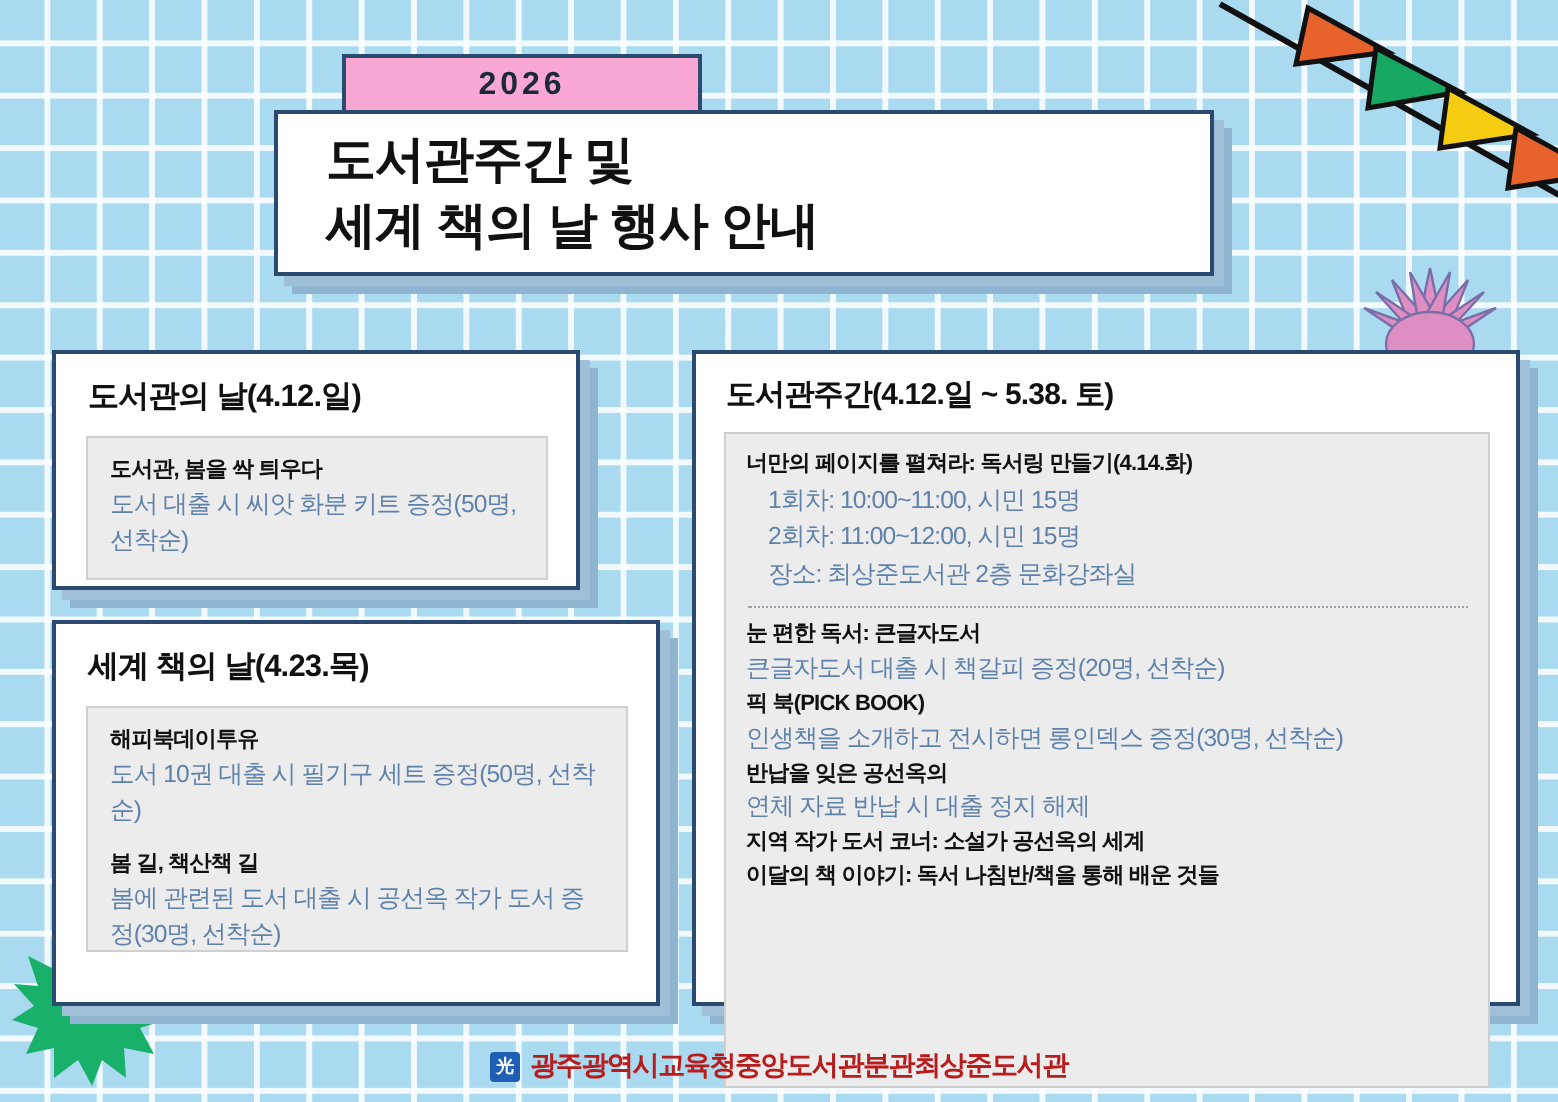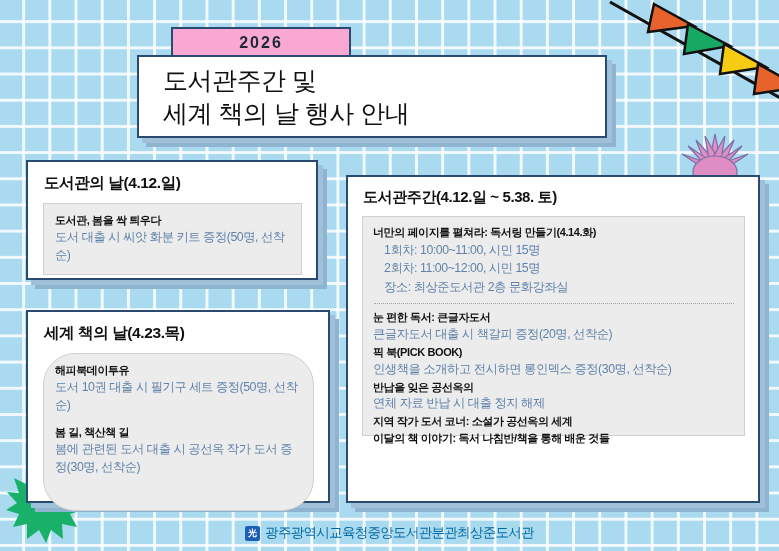--- a/index.html
+++ b/index.html
@@ -38,26 +38,26 @@
     background:#f9a8d4;border:2.5px solid #2b4a6f;box-sizing:border-box;
     display:flex;align-items:center;justify-content:center;
     font-size:16px;font-weight:bold;color:#1d2a33;letter-spacing:2px;
   }
   #header-card{
     left:137px;top:55px;width:470px;height:83px;
     display:flex;flex-direction:column;justify-content:center;
     padding:0 0 0 24px;
   }
   #header-card .ttl{
-    font-size:25px;font-weight:normal;color:#111;line-height:1.32;
+    font-size:25px;font-weight:bold;color:#111;line-height:1.32;
     letter-spacing:-0.5px;white-space:nowrap;
   }
 
   
-  #card-library-day{left:26px;top:160px;width:292px;height:120px;}
+  #card-library-day{left:26px;top:175px;width:264px;height:120px;}
   #card-book-day{left:26px;top:310px;width:304px;height:193px;}
   #card-library-week{left:346px;top:175px;width:414px;height:328px;}
 
   .card-title{
     font-size:15.5px;font-weight:bold;color:#111;
     padding:11px 0 9px 16px;letter-spacing:-0.4px;
   }
   #card-library-week .card-title{font-size:15px;padding-left:15px;}
 
   .inner-box{
@@ -91,21 +91,21 @@
   #footer{
     position:absolute;left:0;bottom:9px;width:100%;
     display:flex;align-items:center;justify-content:center;gap:5px;
   }
   #footer .logo-mark{
     width:15px;height:15px;background:#1e5fb4;border-radius:2px;
     display:flex;align-items:center;justify-content:center;
     font-size:9px;color:#fff;font-weight:bold;line-height:1;
   }
   #footer .logo-text{
-    font-size:13.5px;font-weight:normal;color:#0369a1;letter-spacing:-0.7px;
+    font-size:13.5px;font-weight:bold;color:#b91c1c;letter-spacing:-0.7px;
   }
 </style>
 </head>
 <body>
 
 <div id="bg-grid"></div>
 
 <svg id="bunting" viewBox="0 0 180 130">
   <path d="M2 6 L176 104" stroke="#111" stroke-width="3" fill="none"></path>
   <polygon points="46,8 86,30 40,36" fill="#e8622c" stroke="#111" stroke-width="2.5"></polygon>
@@ -145,35 +145,35 @@
   <div class="inner-box">
     <div class="ev-block">
       <div class="ev-title">도서관, 봄을 싹 틔우다</div>
       <div class="ev-sub">도서 대출 시 씨앗 화분 키트 증정(50명, 선착순)</div>
     </div>
   </div>
 </div>
 
 <div id="card-book-day" class="card">
   <div class="card-title">세계 책의 날(4.23.목)</div>
-  <div class="inner-box" style="height:158px;border-radius:32px;">
+  <div class="inner-box" style="height:123px;">
     <div class="ev-block">
       <div class="ev-title">해피북데이투유</div>
       <div class="ev-sub">도서 10권 대출 시 필기구 세트 증정(50명, 선착순)</div>
     </div>
     <div class="ev-block">
       <div class="ev-title">봄 길, 책산책 길</div>
       <div class="ev-sub">봄에 관련된 도서 대출 시 공선옥 작가 도서  증정(30명, 선착순)</div>
     </div>
   </div>
 </div>
 
 <div id="card-library-week" class="card">
   <div class="card-title">도서관주간(4.12.일 ~ 5.38. 토)</div>
-  <div class="inner-box" style="height:220px;">
+  <div class="inner-box" style="height:328px;">
 
     <div>
       <div class="ev-title">너만의 페이지를 펼쳐라: 독서링 만들기(4.14.화)</div>
       <div class="ev-detail">1회차: 10:00~11:00, 시민 15명</div>
       <div class="ev-detail">2회차: 11:00~12:00, 시민 15명</div>
       <div class="ev-detail">장소: 최상준도서관 2층 문화강좌실</div>
     </div>
 
     <hr class="dots">
 

